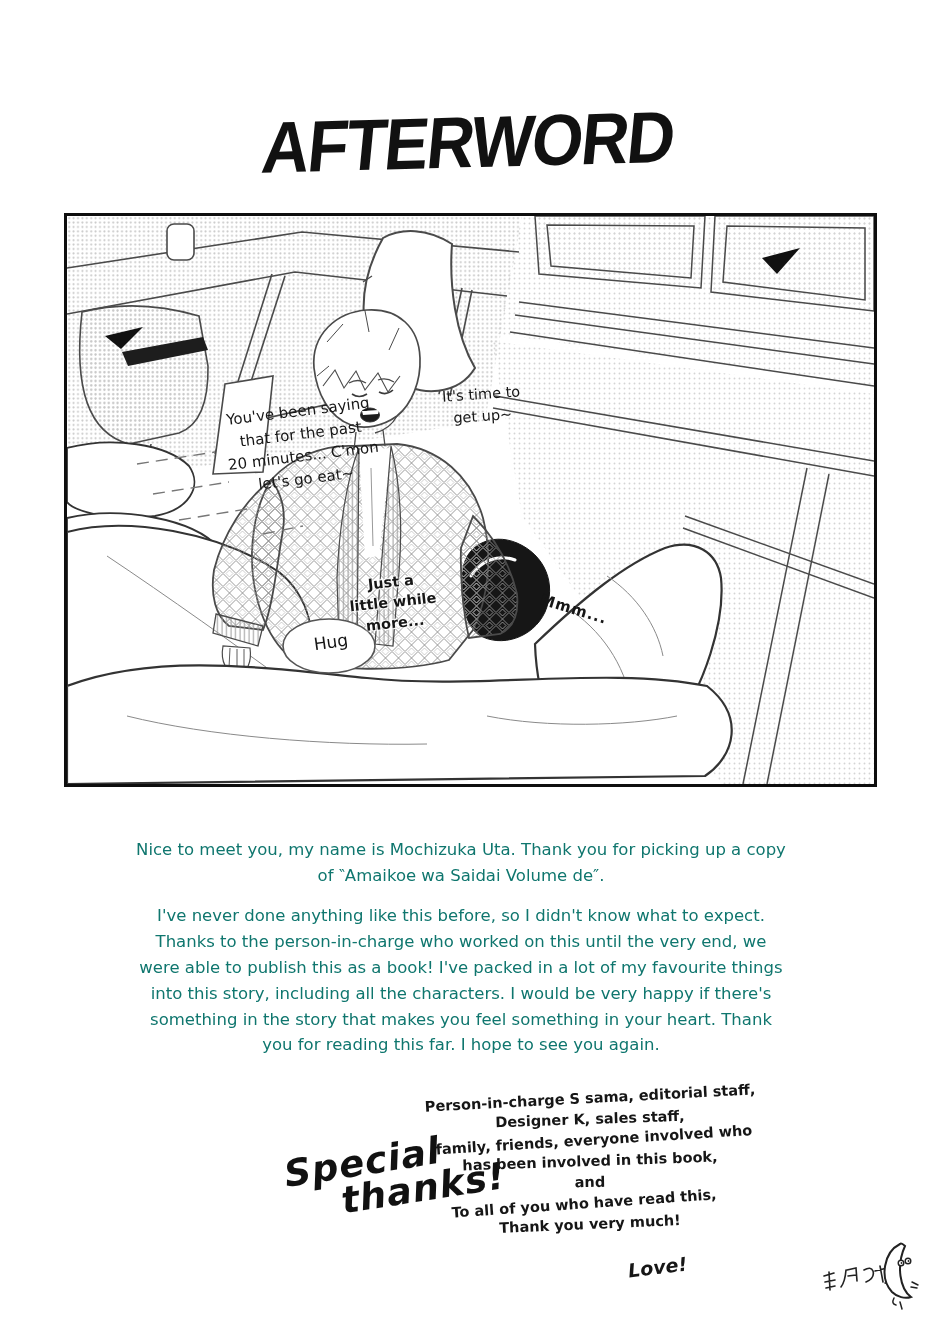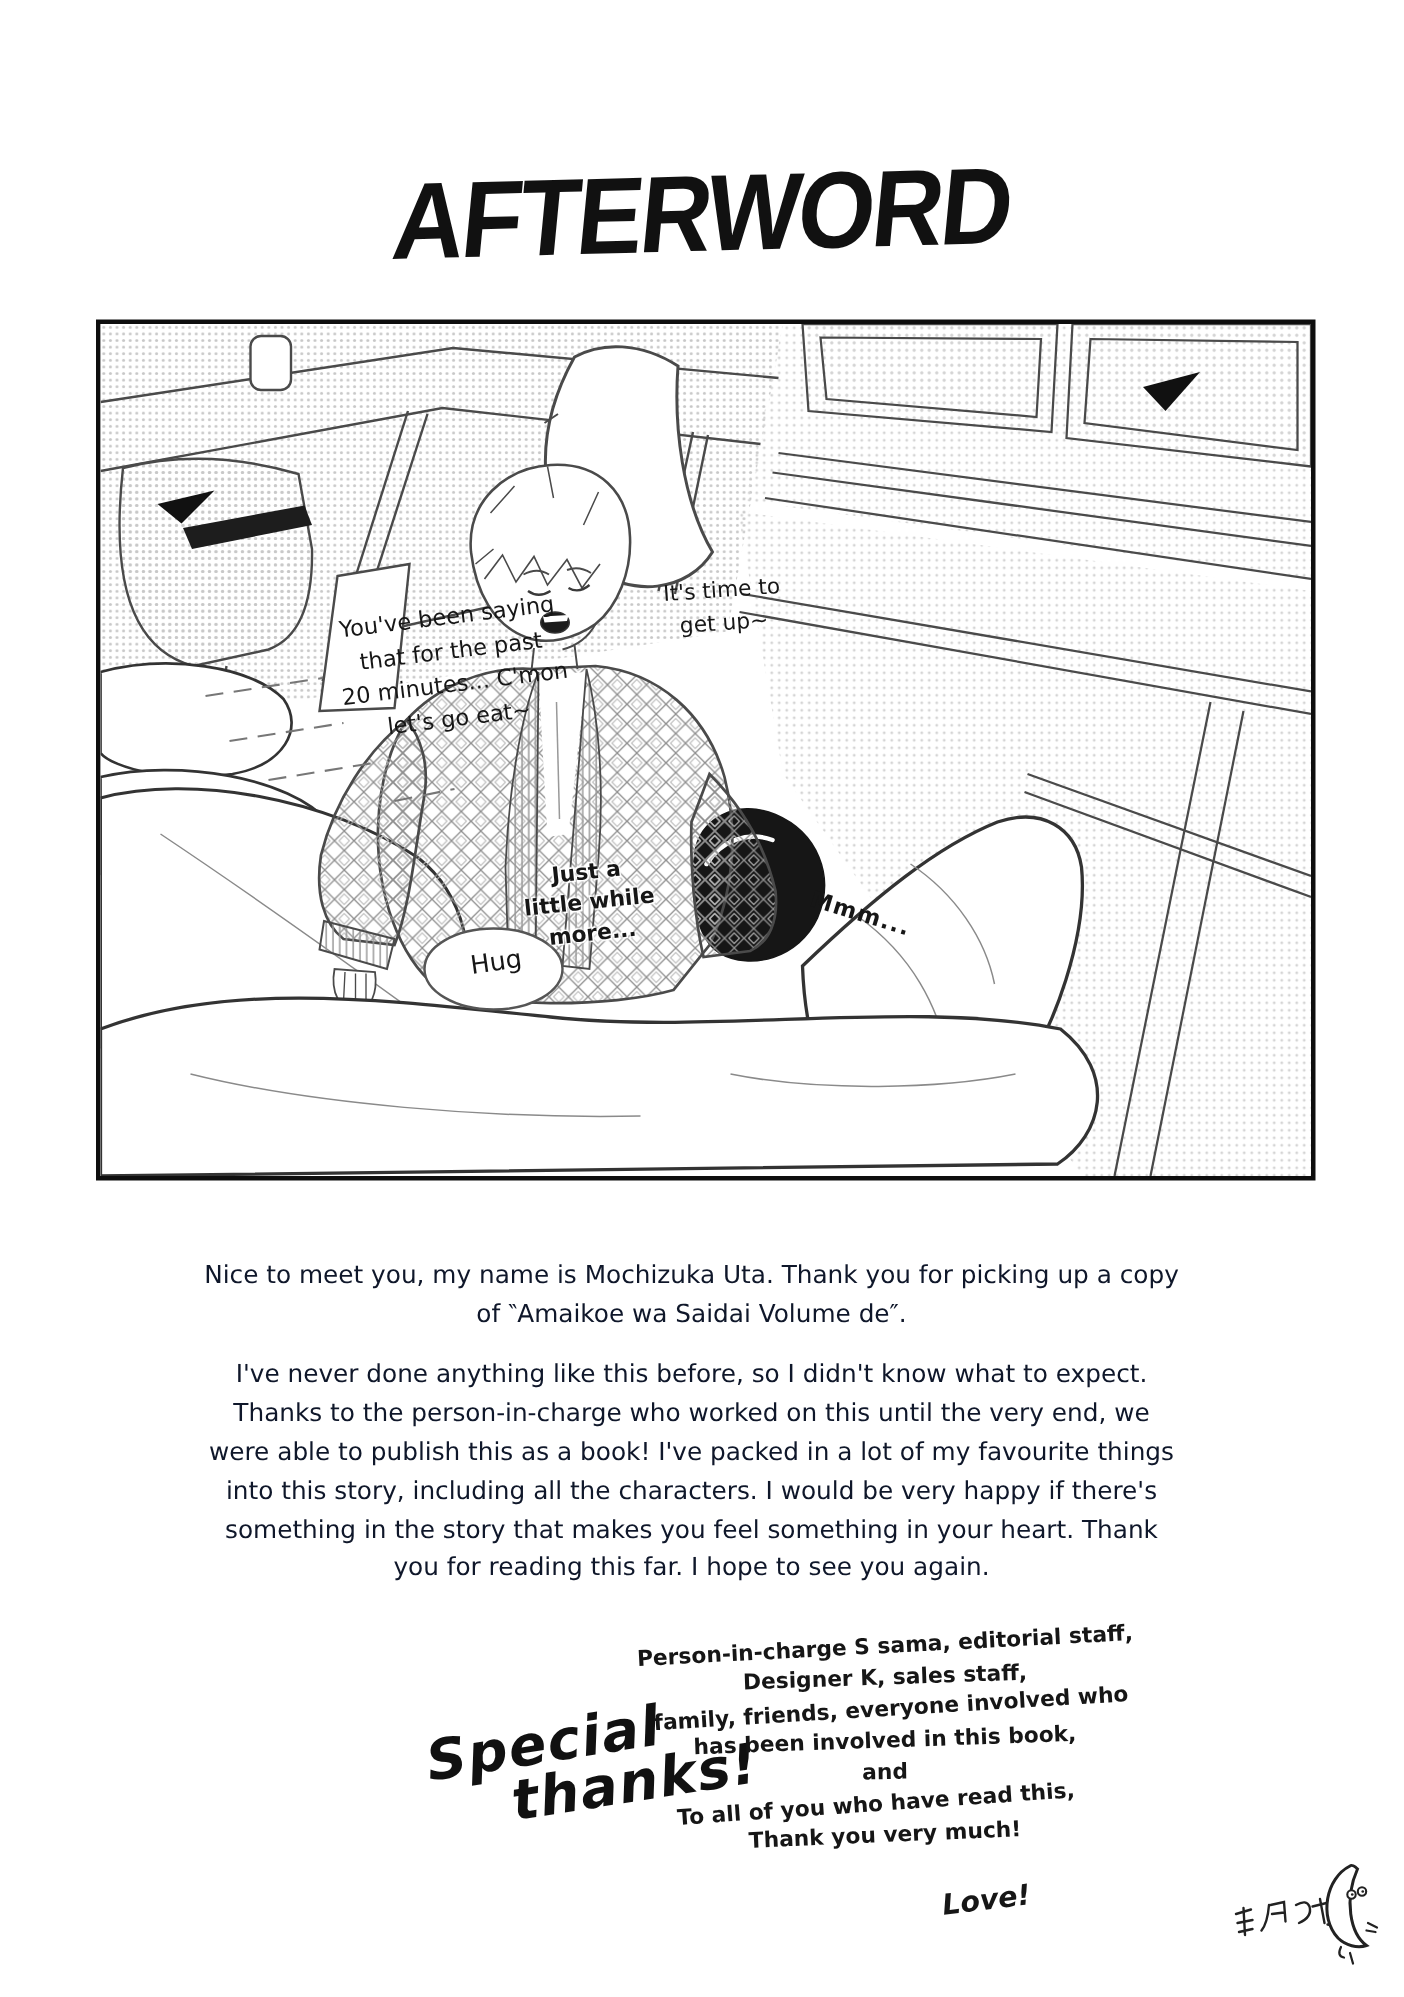--- a/index.html
+++ b/index.html
@@ -22,21 +22,21 @@
   .speech.time{left:356px;top:168px;width:118px;transform:rotate(-4deg);font-size:14.5px;}
   .speech.little{left:268px;top:356px;width:116px;transform:rotate(-6deg);
           font-weight:bold;font-size:14.5px;line-height:1.4;
           text-shadow:0 0 3px #fff,0 0 3px #fff,1px 1px 0 #fff,-1px -1px 0 #fff;}
   .speech.hug{left:226px;top:414px;width:76px;transform:rotate(-8deg);font-size:17px;}
   .speech.mmm{left:472px;top:382px;transform:rotate(17deg);font-weight:bold;
           letter-spacing:1px;font-size:15px;}
 
   
   .para{position:absolute;left:66px;right:80px;text-align:center;white-space:pre-line;
-        font-size:16.5px;line-height:1.57;color:#0f172a;}
+        font-size:16.5px;line-height:1.57;color:#0f766e;}
   .para.p1{top:837px;}
   .para.p2{top:903px;}
 
   
   .thanks-heading{position:absolute;left:286px;top:1136px;transform:rotate(-9deg);
         font-style:italic;font-weight:bold;color:#111;}
   .thanks-heading .l1{font-size:37px;letter-spacing:1px;}
   .thanks-heading .l2{font-size:37px;letter-spacing:1px;margin-left:52px;margin-top:-8px;}
   .thanks-list{position:absolute;left:412px;top:1090px;width:356px;text-align:center;}
   .thanks-line{font-weight:bold;font-size:14.5px;color:#161616;margin-bottom:5px;}

